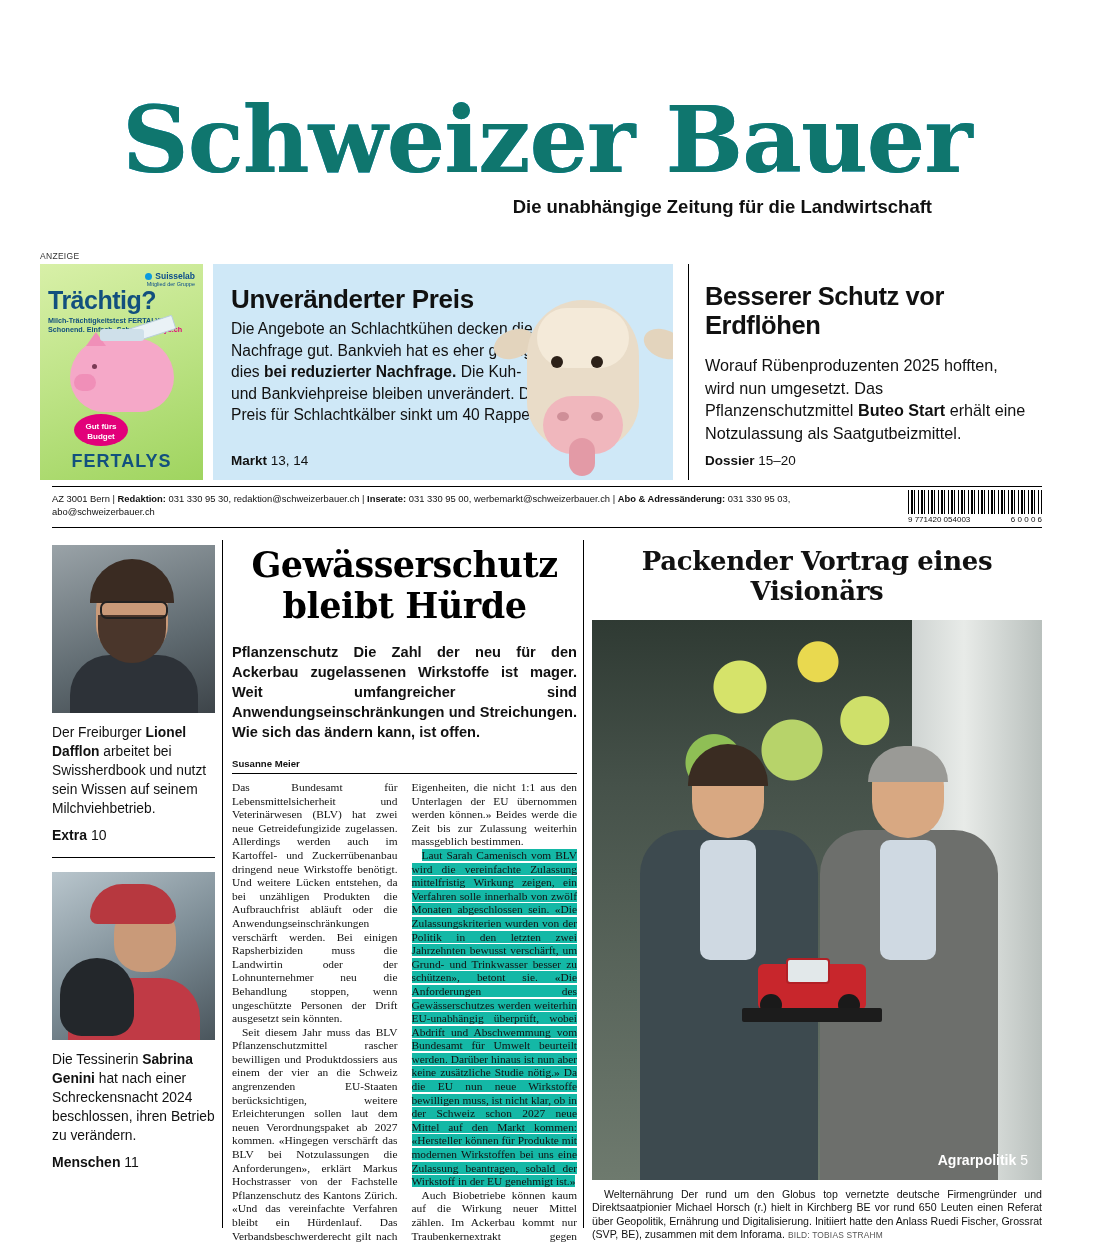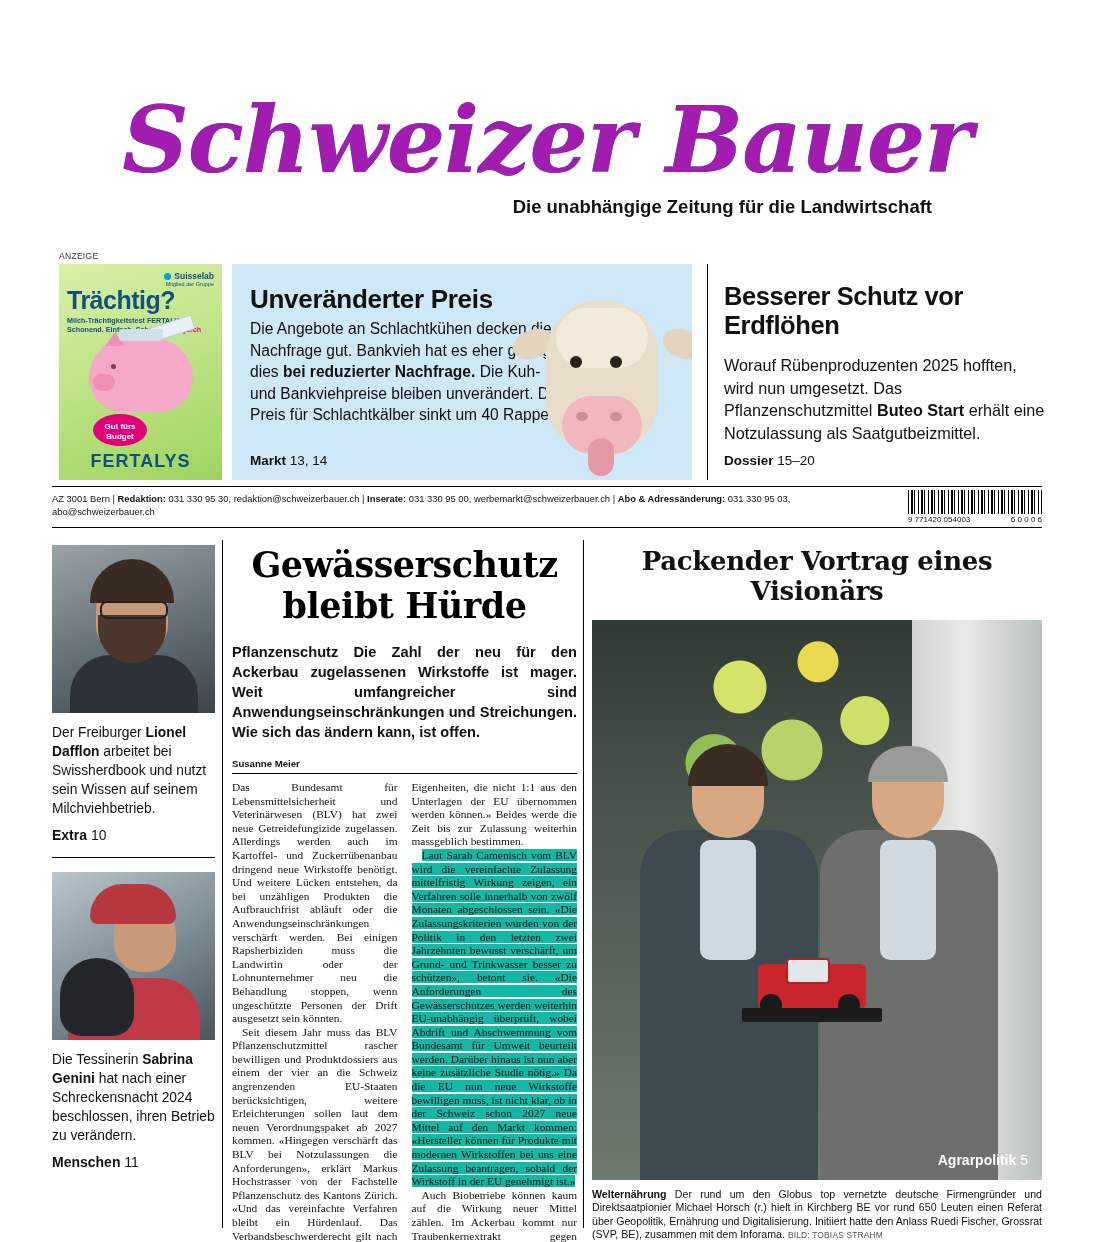--- a/index.html
+++ b/index.html
@@ -52,40 +52,39 @@
   .logo-wrap {
     position: absolute;
     left: 0;
     top: 92px;
     width: 1094px;
     text-align: center;
   }
   .logo {
     font-family: "DejaVu Serif", serif;
     font-weight: bold;
-    font-style: italic;
     font-size: 92px;
     letter-spacing: -1px;
-    color: #a21caf;
+    color: #0f766e;
     line-height: 96px;
     text-shadow: 0 0 0 #0b9ade;
   }
   .logo-sub {
     margin-top: 8px;
     text-align: right;
     padding-right: 162px;
     font-family: "Liberation Sans", sans-serif;
     font-weight: bold;
     font-size: 18.5px;
     color: #111;
   }
   
   .teaser-strip {
     position: absolute;
-    left: 59px;
+    left: 40px;
     top: 262px;
     width: 990px;
     height: 218px;
   }
   .anzeige-label {
     position: absolute;
     left: 0;
     top: -11px;
     font-family: "Liberation Sans", sans-serif;
     font-size: 8.5px;
@@ -694,21 +693,21 @@
   }
   .bp-ref span { font-weight: normal; }
   .bp-caption {
     margin-top: 8px;
     font-family: "Liberation Sans", sans-serif;
     font-size: 10.6px;
     line-height: 13.4px;
     color: #111;
     text-align: justify;
   }
-  .bp-caption b { font-weight: bold; }
+  .bp-caption b { font-weight: normal; margin-left: 12px; }
   .bp-credit {
     font-family: "Liberation Sans", sans-serif;
     font-size: 8.4px;
     color: #555;
     letter-spacing: .2px;
   }
   .vline {
     position: absolute;
     top: 0;
     width: 0;

